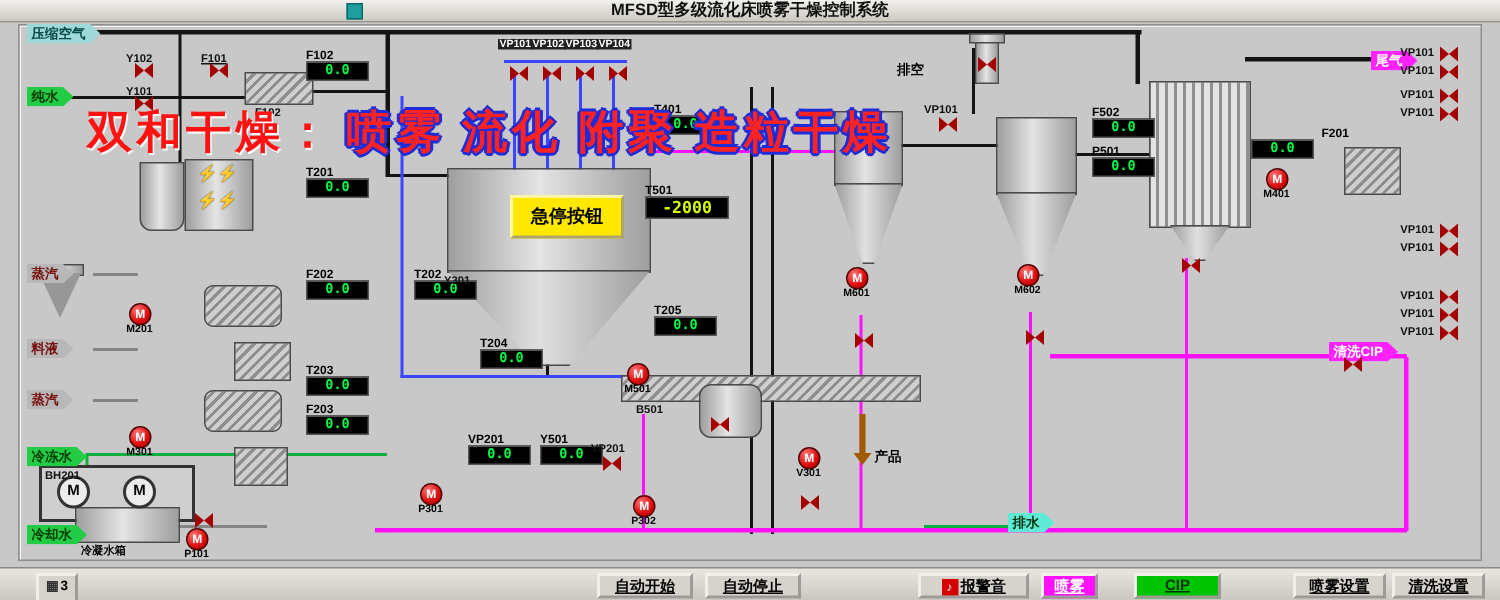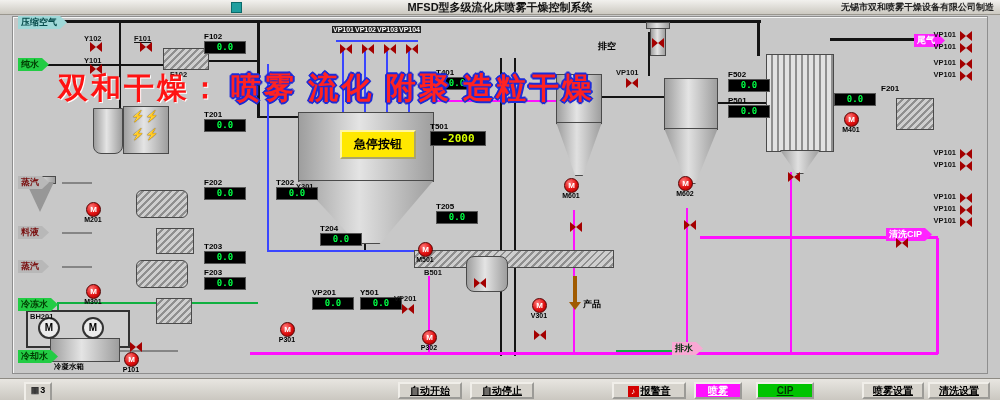--- a/index.html
+++ b/index.html
@@ -74,21 +74,20 @@
   .sbtn.cipbtn{background:#00c400;color:#003300;}
   .alicon{display:inline-block;width:11px;height:11px;background:#d40000;color:#fff;
     font-size:8px;line-height:11px;vertical-align:middle;margin-right:2px;}
 </style>
 </head>
 <body>
 
 <div class="titlebar">
   <span class="ticon"></span>
   <div class="ttitle">MFSD型多级流化床喷雾干燥控制系统</div>
-  <div class="tmfr">无锡市双和喷雾干燥设备有限公司制造</div>
 </div>
 
 <div id="diagram">
   <div class="frame"></div>
 
   <div class="pipe" style="left:45px;top:6px;width:716px;height:3px"></div>
   <div class="pipe" style="left:257px;top:8px;width:3px;height:96px"></div>
   <div class="pipe" style="left:205px;top:46px;width:54px;height:2px"></div>
   <div class="pipe" style="left:45px;top:50px;width:122px;height:2px"></div>
   <div class="pipe" style="left:119px;top:8px;width:2px;height:86px"></div>
@@ -165,21 +164,21 @@
   <div class="vessel" style="left:26px;top:296px;width:100px;height:34px;background:#cfcfcf;border:2px solid #333"></div>
   <div class="vlabel" style="left:30px;top:298px">BH201</div>
   <div class="fan" style="left:38px;top:303px">M</div>
   <div class="fan" style="left:82px;top:303px">M</div>
   <div class="vessel" style="left:50px;top:324px;width:68px;height:22px"></div>
   <div class="dlabel" style="left:54px;top:348px;font-size:7.5px">冷凝水箱</div>
 
   <div class="dlabel" style="left:598px;top:26px">排空</div>
   <div class="dlabel" style="left:583px;top:284px">产品</div>
   <div class="arrowbox" style="left:914px;top:20px;background:#ff22ff;color:#fff">尾气</div>
-  <div class="arrowbox" style="left:672px;top:328px;background:#f9a8d4;color:#04320d">排水</div>
+  <div class="arrowbox" style="left:672px;top:328px;background:#5eead4;color:#04320d">排水</div>
   <div class="arrowbox" style="left:886px;top:214px;background:#ff22ff;color:#fff">清洗CIP</div>
 
   <div class="watermark">
     <span class="wm1">双和干燥：</span><span class="wm2">喷雾 流化 附聚 造粒干燥</span>
   </div>
 <div class="arrowbox" style="left: 18px; top: 2px; background: rgb(159, 216, 216); color: rgb(6, 74, 74);">压缩空气</div>
     <div class="arrowbox" style="left: 18px; top: 44px; background: rgb(34, 204, 68); color: rgb(1, 58, 1);">纯水</div>
     <div class="arrowbox" style="left: 18px; top: 162px; background: rgb(184, 184, 184); color: rgb(122, 16, 16);">蒸汽</div>
     <div class="arrowbox" style="left: 18px; top: 212px; background: rgb(184, 184, 184); color: rgb(122, 16, 16);">料液</div>
     <div class="arrowbox" style="left: 18px; top: 246px; background: rgb(184, 184, 184); color: rgb(122, 16, 16);">蒸汽</div>
@@ -284,17 +283,17 @@
 
 <div class="statusbar">
   <div class="pagebox">
     <span class="gicon">▦</span><span>3</span>
   </div>
   <button class="sbtn" style="left:398px;width:64px">自动开始</button>
   <button class="sbtn" style="left:470px;width:64px">自动停止</button>
   <button class="sbtn" style="left:612px;width:74px">
     <span class="alicon">♪</span><span>报警音</span>
   </button>
-  <button class="sbtn spray" style="left:694px;width:48px">喷雾</button>
+  <button class="sbtn spray" style="left:694px;width:38px">喷雾</button>
   <button class="sbtn cipbtn" style="left:756px;width:58px">CIP</button>
   <button class="sbtn" style="left:862px;width:62px">喷雾设置</button>
   <button class="sbtn" style="left:928px;width:62px">清洗设置</button>
 </div>
 
 </body></html>

